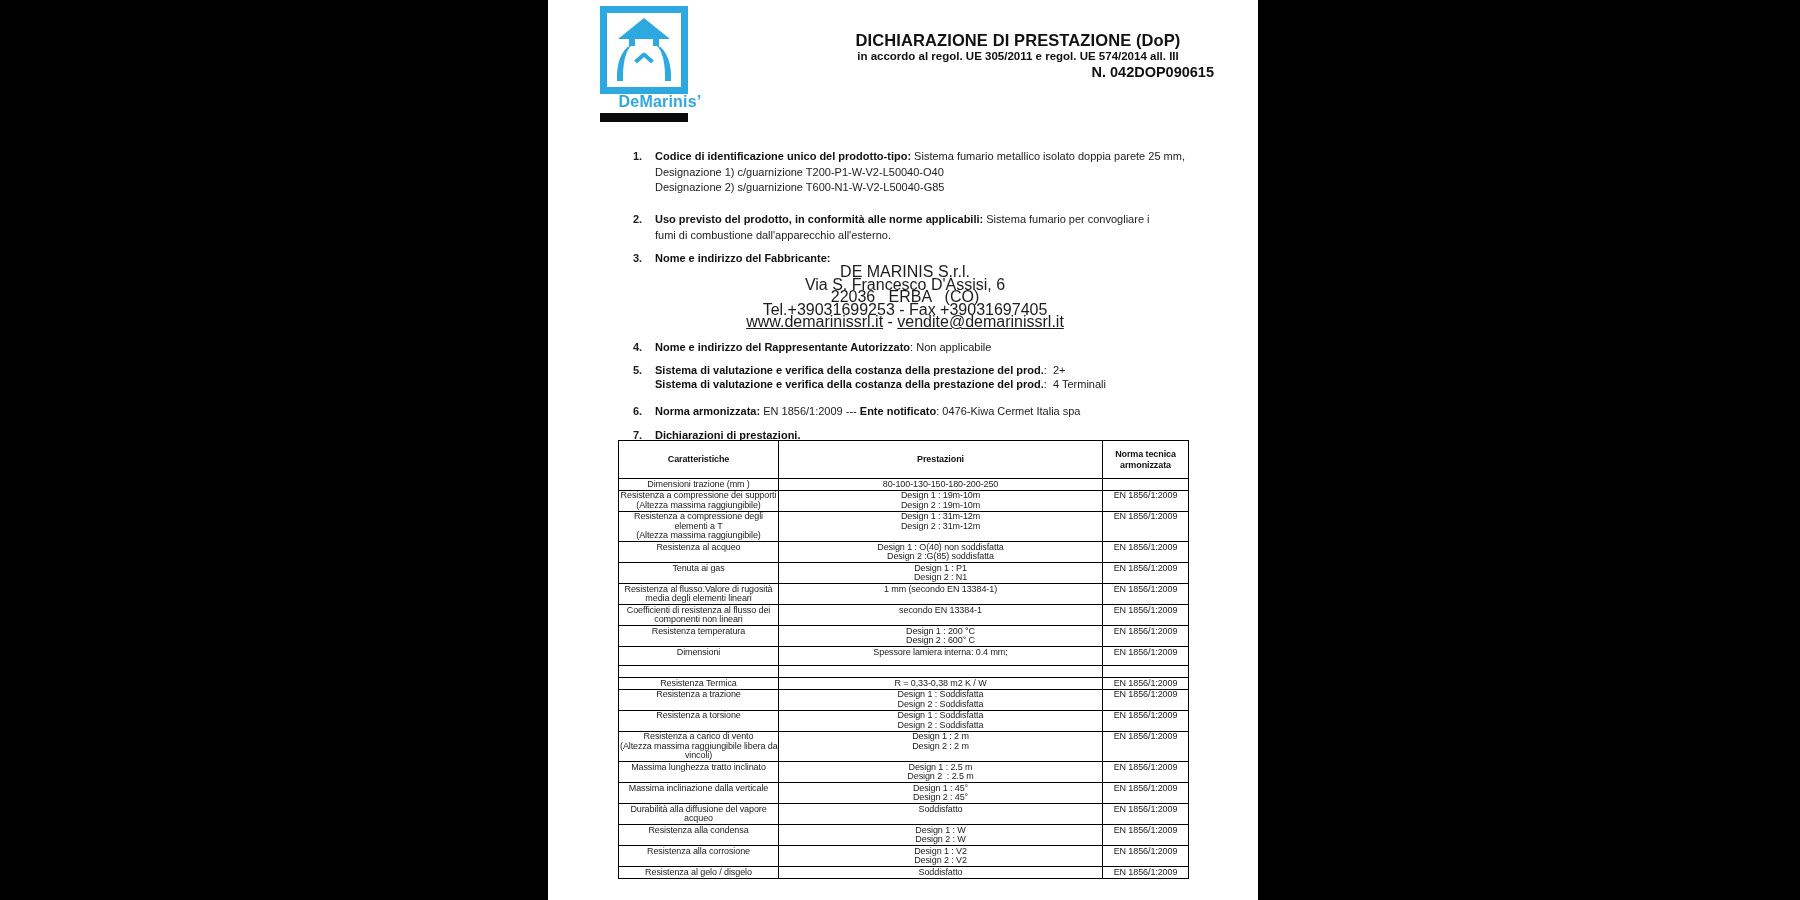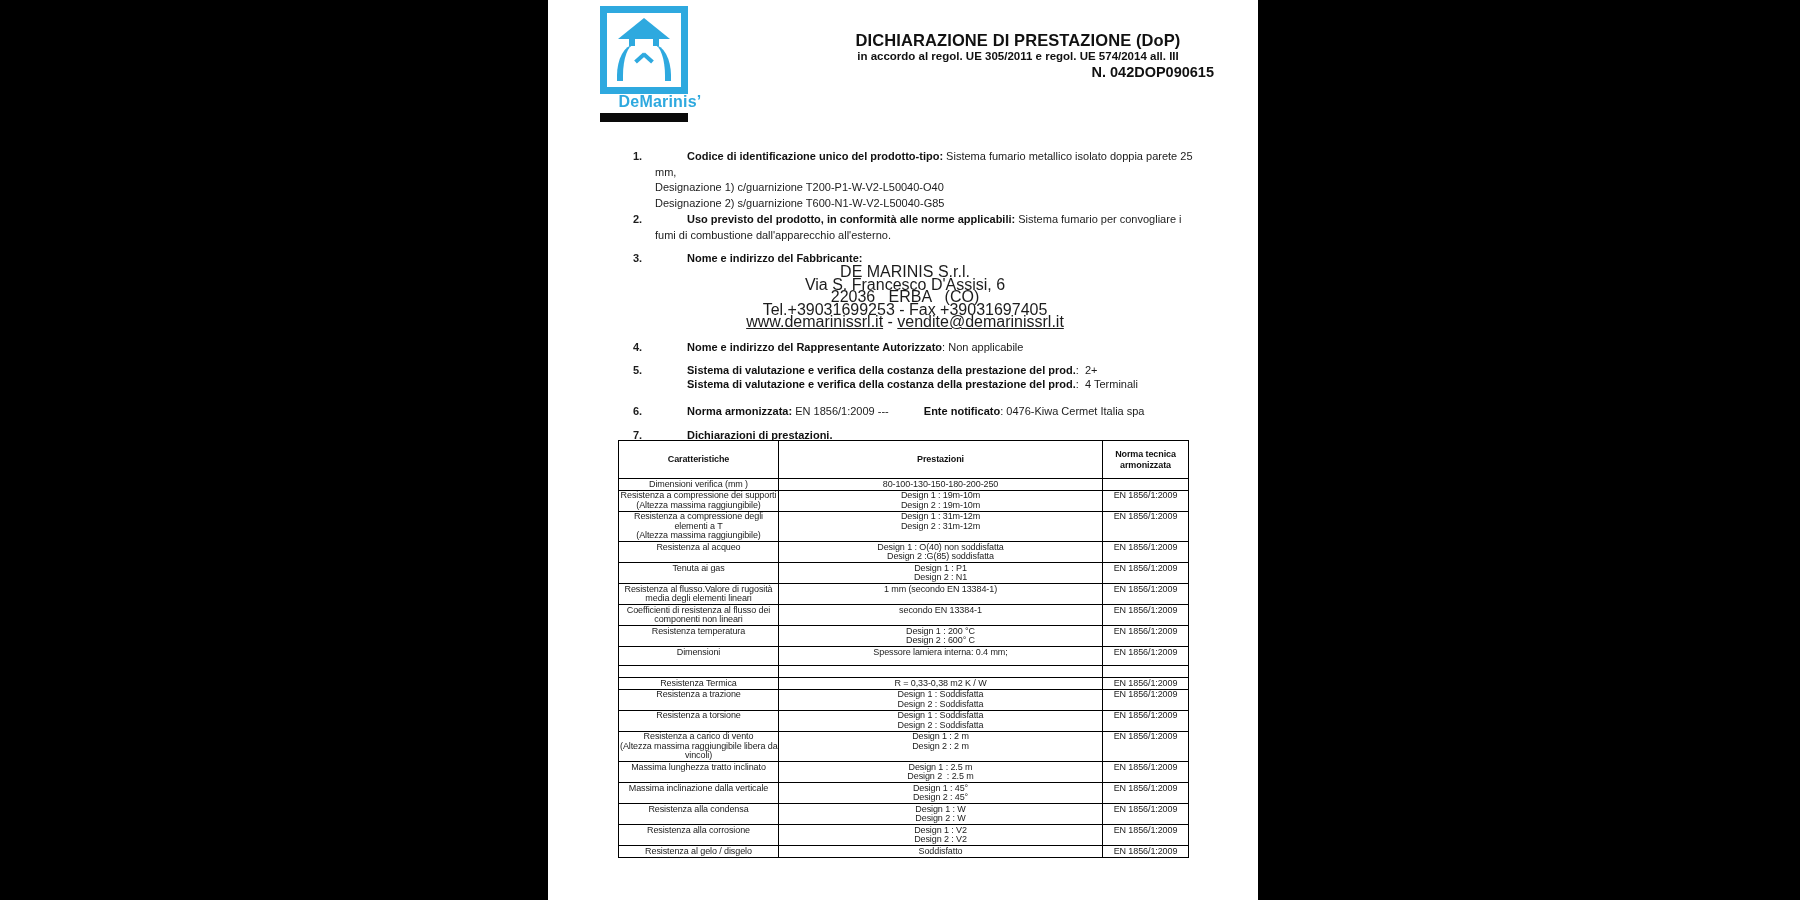--- a/index.html
+++ b/index.html
@@ -26,21 +26,21 @@
   
   .doc-header{position:absolute;left:268px;top:31px;width:404px;color:#111;}
   .doc-title{font-size:16.5px;font-weight:bold;line-height:19px;text-align:center;letter-spacing:0.1px;}
   .doc-subtitle{font-size:11.5px;font-weight:bold;line-height:13.5px;text-align:center;}
   .doc-number{font-size:14.5px;font-weight:bold;line-height:17px;text-align:right;padding-right:6px;}
 
   
   .item{position:absolute;left:85px;width:565px;font-size:11px;line-height:15.5px;}
   .item .num{position:absolute;left:0;top:0;font-weight:bold;}
   .item .body{margin-left:22px;}
-  .item b{font-weight:bold;color:#111;margin-left:32px;}
+  .item b{font-weight:bold;color:#111;}
   .compact{line-height:13.5px;}
   .ws{white-space:pre;}
 
   .address{position:absolute;left:107px;top:266px;width:500px;text-align:center;
            font-size:16px;line-height:12.6px;}
   .address .pre{white-space:pre;}
   .ulink{text-decoration:underline;}
 
   
   .dop-table{position:absolute;left:70px;top:440px;width:570px;border-collapse:collapse;table-layout:fixed;}
@@ -138,21 +138,21 @@
       <thead>
         <tr>
           <th>Caratteristiche</th>
           <th>Prestazioni</th>
           <th>Norma tecnica
 armonizzata</th>
         </tr>
       </thead>
       <tbody>
         <tr>
-            <td>Dimensioni verifica (mm )</td>
+            <td>Dimensioni trazione (mm )</td>
             <td>80-100-130-150-180-200-250</td>
             <td></td>
           </tr>
         <tr>
             <td>Resistenza a compressione dei supporti
 (Altezza massima raggiungibile)</td>
             <td>Design 1 : 19m-10m
 Design 2 : 19m-10m</td>
             <td>EN 1856/1:2009</td>
           </tr>
@@ -235,20 +235,26 @@
 Design 2  : 2.5 m</td>
             <td>EN 1856/1:2009</td>
           </tr>
         <tr>
             <td>Massima inclinazione dalla verticale</td>
             <td>Design 1 : 45°
 Design 2 : 45°</td>
             <td>EN 1856/1:2009</td>
           </tr>
         <tr>
+            <td>Durabilità alla diffusione del vapore
+acqueo</td>
+            <td>Soddisfatto</td>
+            <td>EN 1856/1:2009</td>
+          </tr>
+        <tr>
             <td>Resistenza alla condensa</td>
             <td>Design 1 : W
 Design 2 : W</td>
             <td>EN 1856/1:2009</td>
           </tr>
         <tr>
             <td>Resistenza alla corrosione</td>
             <td>Design 1 : V2
 Design 2 : V2</td>
             <td>EN 1856/1:2009</td>

